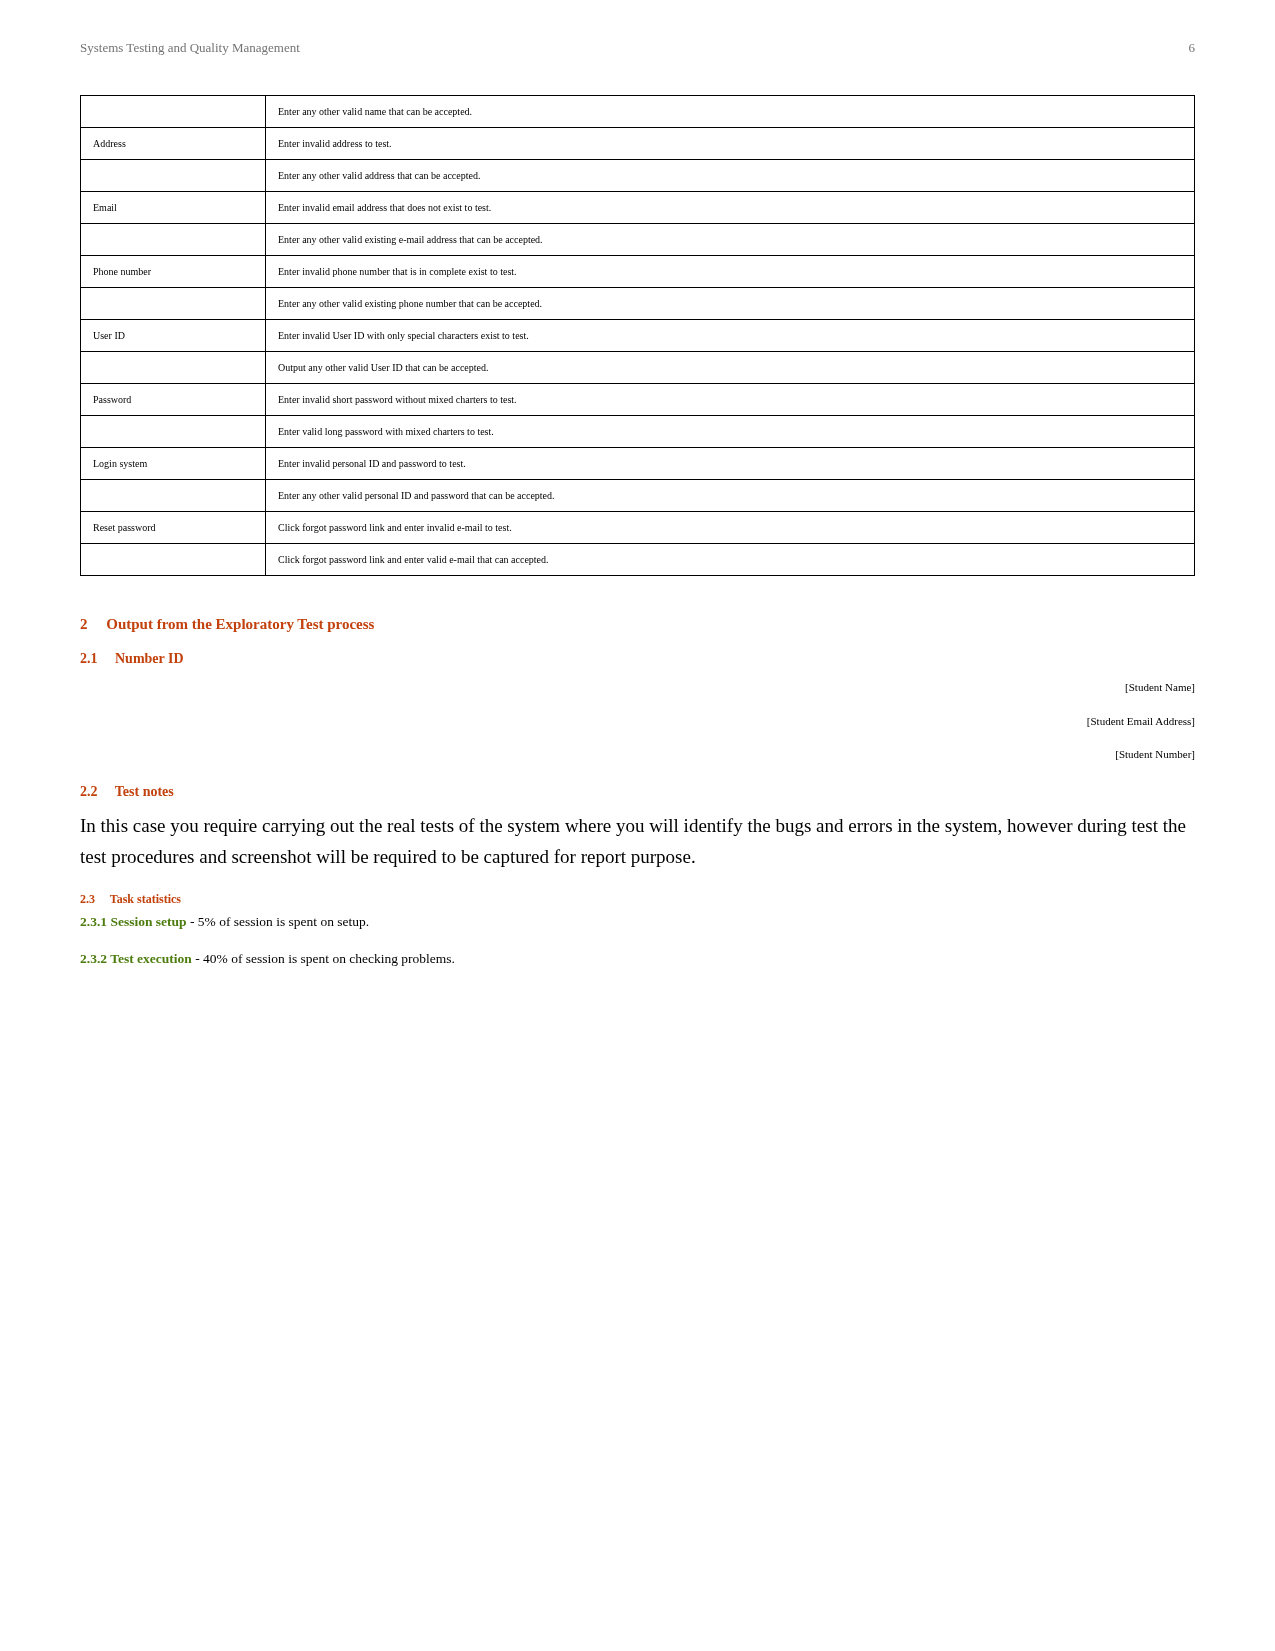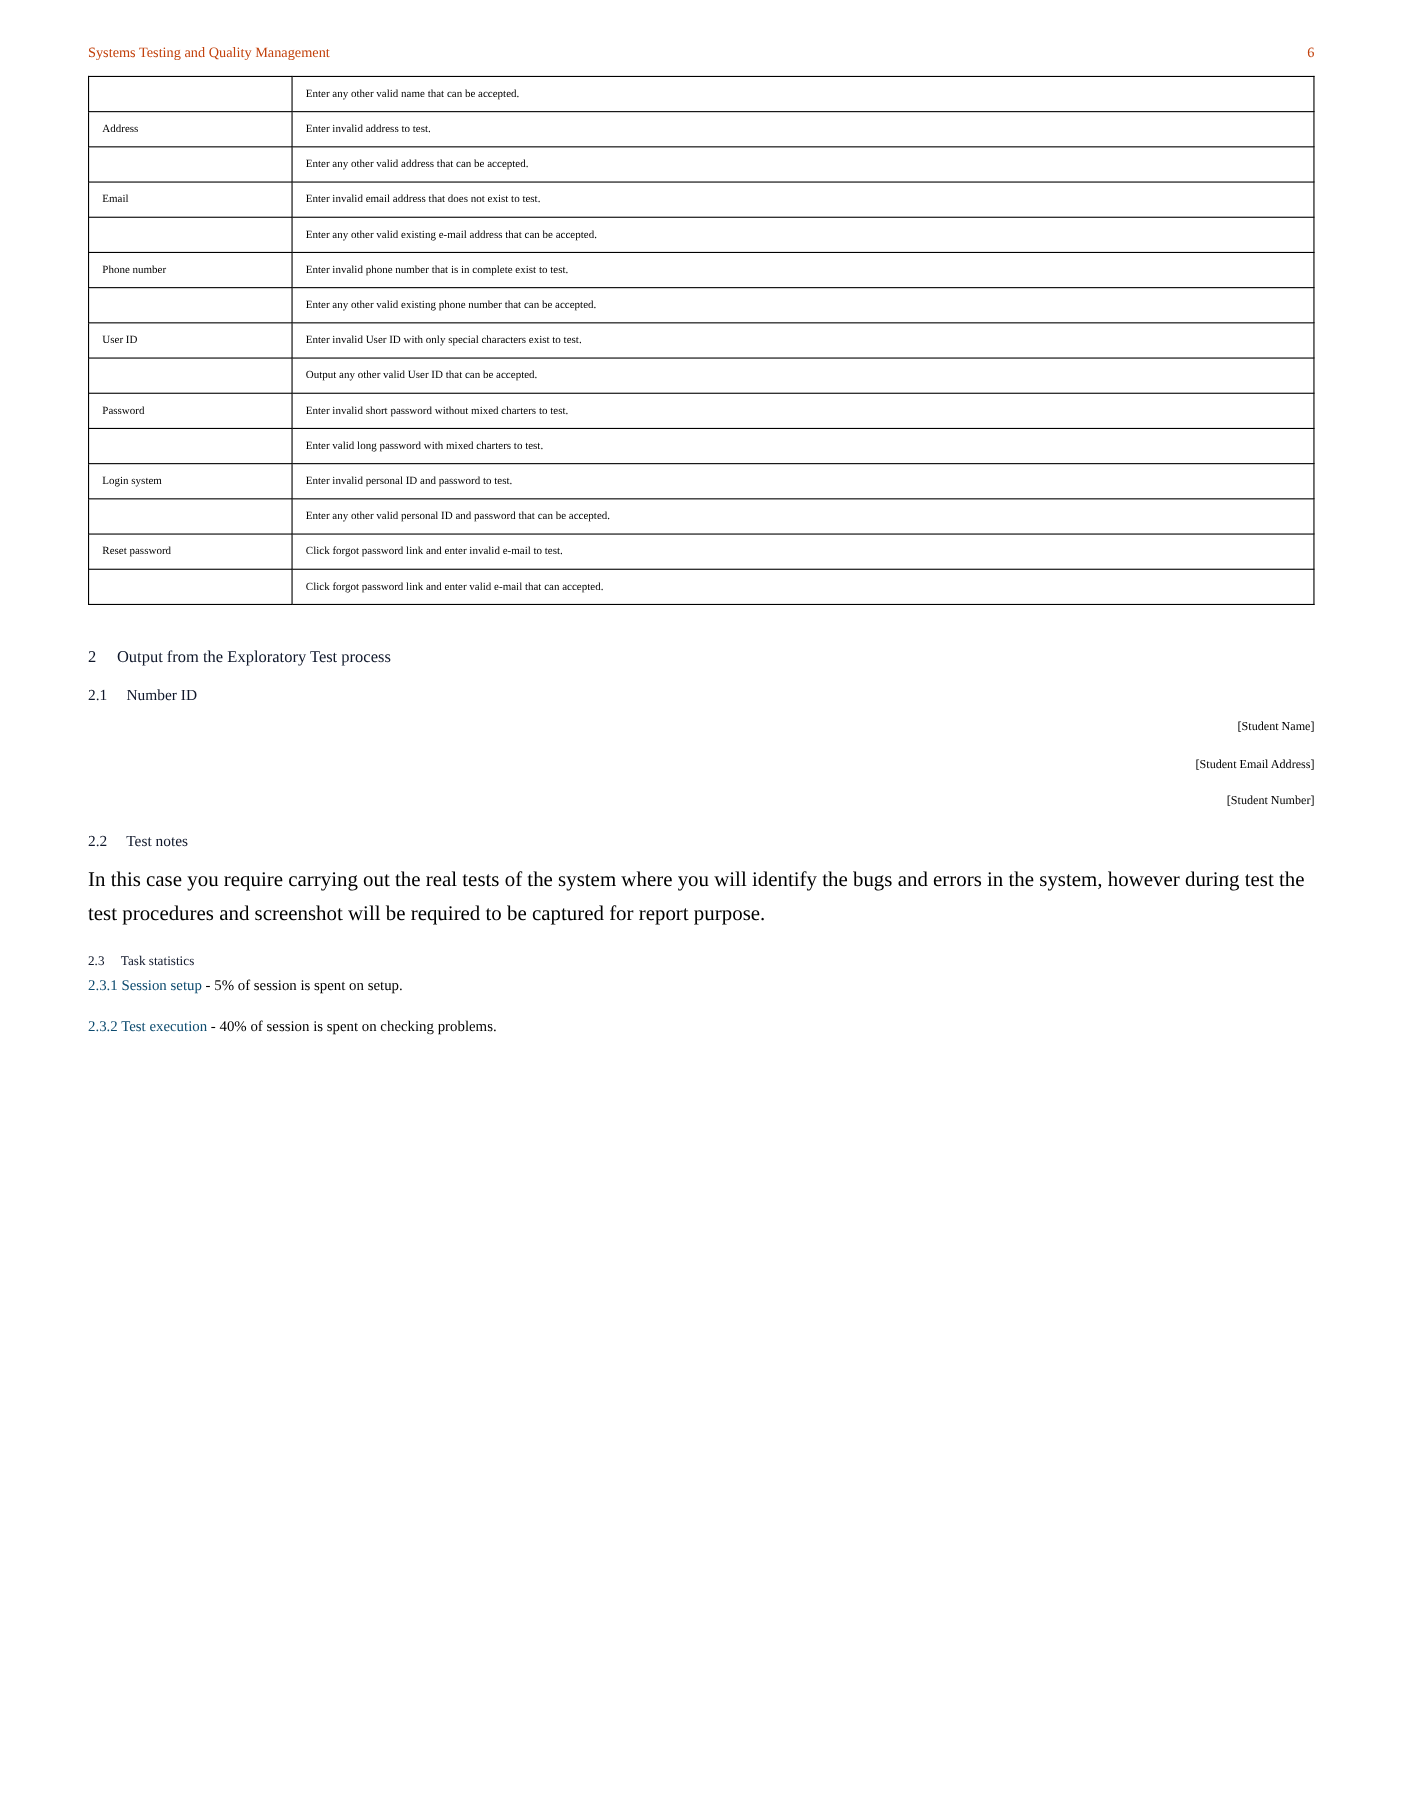--- a/index.html
+++ b/index.html
@@ -15,23 +15,23 @@
       background: #fff;
       width: 1275px;
       min-height: 1651px;
       padding: 40px 80px 80px 80px;
     }
 
     .page-header {
       display: flex;
       justify-content: space-between;
       align-items: center;
-      margin-bottom: 13px;
+      margin-bottom: 39px;
       font-size: 13px;
-      color: #c2410c;
+      color: #737373;
     }
 
     .page-header-title {
       font-size: 13px;
     }
 
     .page-number {
       font-size: 13px;
     }
 
@@ -48,22 +48,22 @@
       font-size: 10px;
       line-height: 1.5;
     }
 
     table td:first-child {
       width: 185px;
       font-weight: normal;
     }
 
     .section-heading {
-      color: #0f172a;
-      font-weight: normal;
+      color: #c2410c;
+      font-weight: bold;
       margin-bottom: 8px;
     }
 
     .section-2 {
       font-size: 15px;
       margin-top: 10px;
       margin-bottom: 18px;
     }
 
     .section-2-1 {
@@ -106,22 +106,22 @@
       line-height: 1.65;
       margin-bottom: 20px;
     }
 
     .inline-text {
       font-size: 13.5px;
       line-height: 1.65;
     }
 
     .blue-inline {
-      color: #0c4a6e;
-      font-weight: normal;
+      color: #4d7c0f;
+      font-weight: bold;
     }
   </style>
 </head>
 <body>
 
 <div class="page-header">
   <span class="page-header-title">Systems Testing and Quality Management</span>
   <span class="page-number">6</span>
 </div>
 

